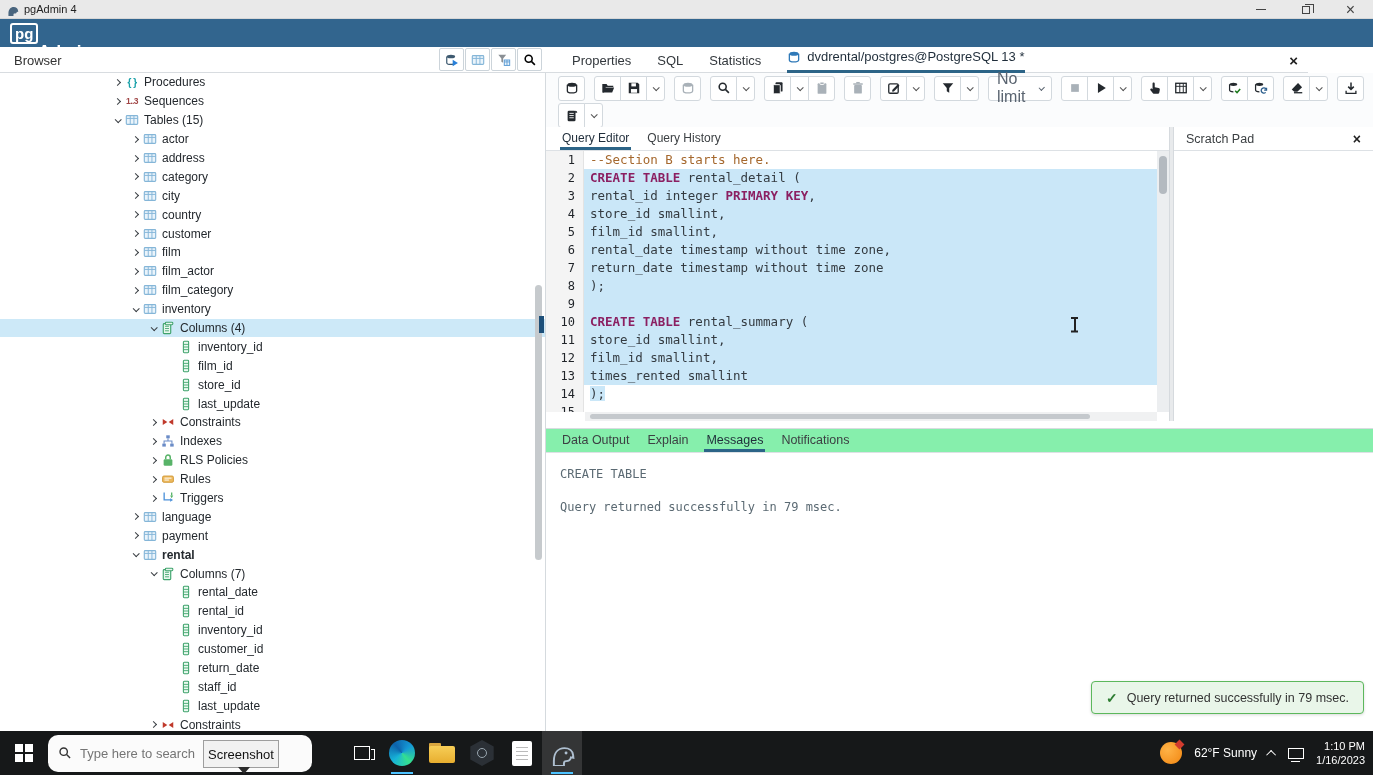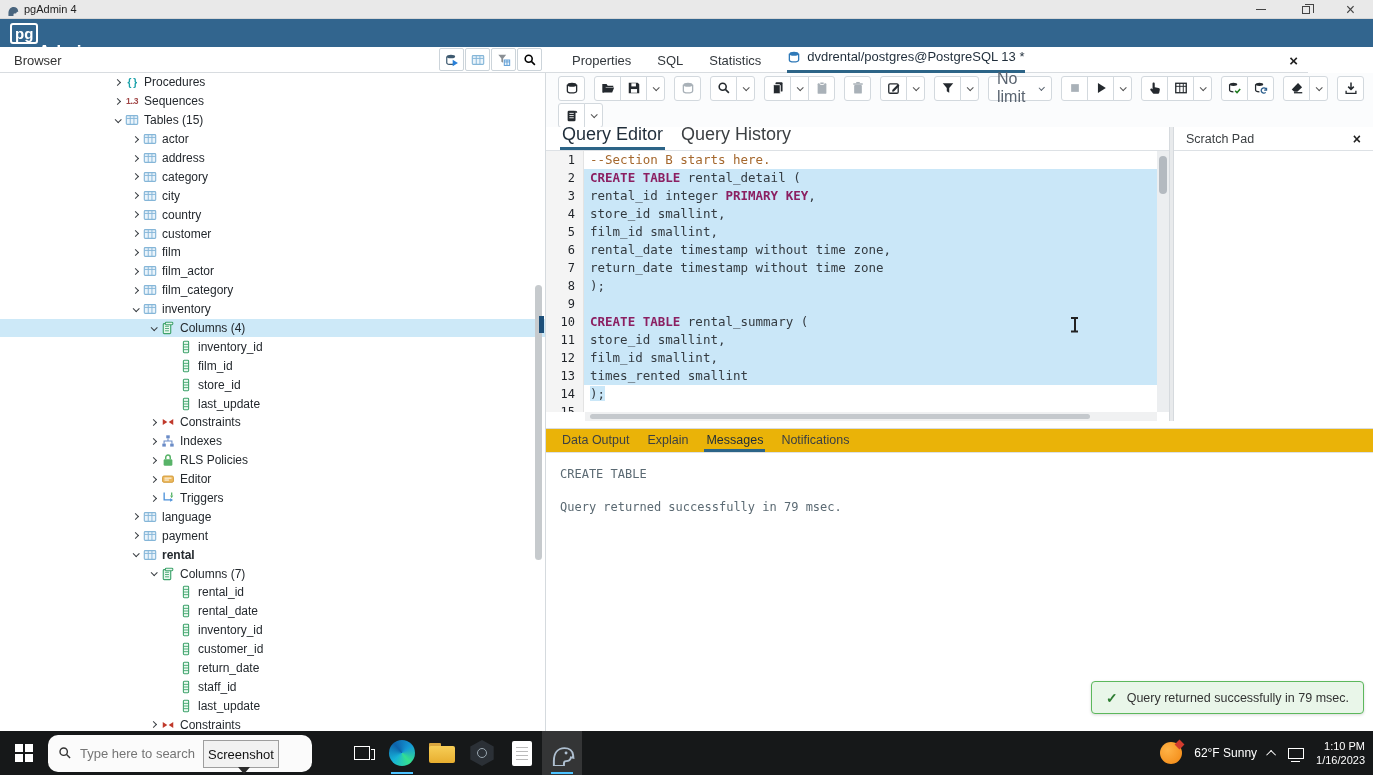--- a/index.html
+++ b/index.html
@@ -56,21 +56,21 @@
   .grp .btn:last-child { border-radius:0 3px 3px 0; }
   .grp .btn:only-child { border-radius:3px; }
   .btn.dis { color:#a9b1b8; }
   .btn.chevbtn { min-width:19px; color:#555; }
   .limitsel { display:inline-flex; align-items:center; justify-content:space-between; width:84px; height:25px; border:1px solid #d3d9de; border-radius:3px; background:#fff; color:#5a6470; font-size:16px; padding:0 8px; margin-right:9px; }
   .toolbar2 { position:absolute; left:546px; top:103px; right:0; height:24px; background:#fbfcfd; padding-left:12px; }
   .toolbar2 .grp { margin-top:0; }
 
   
   .edittabs { position:absolute; left:546px; top:127px; width:625px; height:24px; background:#fff; border-bottom:1px solid #dde1e5; display:flex; align-items:flex-end; }
-  .edtab { font-size:18px; color:#3c4043; margin-left:14px; padding:0 2px 5px 2px;margin-top:26px; }
+  .edtab { font-size:12px; color:#3c4043; margin-left:14px; padding:0 2px 5px 2px;margin-top:26px; }
   .edtab.active { color:#1f2d3a; border-bottom:3px solid #2c6487; padding-bottom:2px; }
   .codearea { position:absolute; left:546px; top:151px; width:611px; height:261px; background:#fff; overflow:hidden; font-family:"DejaVu Sans Mono",monospace; font-size:12.5px; }
   .codeline { height:18px; display:flex; line-height:18px; white-space:pre; }
   .gut { width:38px; flex:0 0 38px; background:#f4f4f4; border-right:1px solid #e3e3e3; color:#1f2328; text-align:right; padding-right:8px; font-size:12px; }
   .ctext { padding-left:6px; flex:1; }
   .codeline.hlfull .ctext { background:#cae7f8; }
   .hlpart { background:#cae7f8; }
   .kw { color:#8b1f61; font-weight:bold; }
   .id { color:#343b41; }
   .com { color:#a5682e; }
@@ -81,21 +81,21 @@
   .ibeam { position:absolute; left:1070px; top:317px; width:9px; height:15px; }
   .ibeam::before { content:""; position:absolute; left:4px; top:0; width:1.5px; height:15px; background:#222; }
   .ibeam::after { content:""; position:absolute; left:1px; top:0; width:7px; height:1.5px; background:#222; box-shadow:0 13.5px 0 #222; }
 
   .vdivider { position:absolute; left:1169px; top:127px; width:5px; height:294px; background:#e8eaec; border-left:1px solid #d6dade; border-right:1px solid #d6dade; }
   .scratch { position:absolute; left:1174px; top:127px; right:0; height:294px; background:#fff; }
   .scratchhead { height:24px; border-bottom:1px solid #dde1e5; display:flex; align-items:center; justify-content:space-between; padding:0 12px 0 12px; font-size:12.5px; color:#3c4043; }
   .scratchhead .x { font-weight:bold; color:#222; font-size:14px; }
 
   
-  .outtabs { position:absolute; left:546px; top:428px; right:0; height:25px; background:#eab308; border-top:1px solid #d8dce0; border-bottom:1px solid #dde1e5; display:flex; align-items:flex-end; }
+  .outtabs { position:absolute; left:546px; top:428px; right:0; height:25px; background:#86efac; border-top:1px solid #d8dce0; border-bottom:1px solid #dde1e5; display:flex; align-items:flex-end; }
   .outtab { font-size:12.5px; color:#3c4043; margin-left:14px; padding:0 2px 5px 2px; }
   .outtab.active { color:#1f2d3a; border-bottom:3px solid #2c6487; padding-bottom:2px; }
   .outbody { position:absolute; left:546px; top:453px; right:0; height:278px; background:#fff; font-family:"DejaVu Sans Mono",monospace; font-size:12px; color:#5b6a73; padding:13px 0 0 14px; line-height:16.5px; }
 
   
   .toast { position:absolute; right:9px; top:681px; height:33px; display:flex; align-items:center; gap:9px; background:#e9f6e9; border:1px solid #5cb85c; border-radius:4px; padding:0 14px; box-shadow:0 1px 3px rgba(0,0,0,.15); }
   .toast .chk { color:#2e7d32; font-weight:bold; font-size:14px; }
   .toast .msg { font-size:12.5px; color:#333; }
 
   
@@ -528,21 +528,21 @@
             <span class="chev right"></span>
           </span>
           <span class="ticn">
             <span style="display: inline-flex; align-items: center; justify-content: center;">
               <svg width="14" height="14" viewBox="0 0 16 16">
                 <rect x="1.8" y="4.6" width="12.4" height="7.2" rx="1.5" fill="#edb95e" stroke="#cf9733" stroke-width="1"></rect>
                 <path d="M4 7h8M4 9.2h5" stroke="#fff" stroke-width="1.1"></path>
               </svg>
             </span>
           </span>
-          <span class="tlabel">Editor</span>
+          <span class="tlabel">Rules</span>
         </div>
         <div class="trow" style="padding-left: 146px;">
           <span class="arr">
             <span class="chev right"></span>
           </span>
           <span class="ticn">
             <span style="display: inline-flex; align-items: center; justify-content: center;">
               <svg width="14" height="14" viewBox="0 0 16 16">
                 <path d="M3.6 1.8v8.4h7.2" fill="none" stroke="#4a90d9" stroke-width="1.5"></path>
                 <path d="M13.8 10.2l-3.4-2v4z" fill="#4a90d9"></path>
@@ -613,33 +613,33 @@
         <div class="trow" style="padding-left: 164px;">
           <span class="arr"></span>
           <span class="ticn">
             <span style="display: inline-flex; align-items: center; justify-content: center;">
               <svg width="14" height="14" viewBox="0 0 16 16">
                 <rect x="5" y="1.5" width="6" height="13" rx="1" fill="#eafaf0" stroke="#3fa36c" stroke-width="1.2"></rect>
                 <path d="M5 5h6M5 8h6M5 11h6" stroke="#3fa36c" stroke-width="1"></path>
               </svg>
             </span>
           </span>
-          <span class="tlabel">rental_id</span>
+          <span class="tlabel">rental_date</span>
         </div>
         <div class="trow" style="padding-left: 164px;">
           <span class="arr"></span>
           <span class="ticn">
             <span style="display: inline-flex; align-items: center; justify-content: center;">
               <svg width="14" height="14" viewBox="0 0 16 16">
                 <rect x="5" y="1.5" width="6" height="13" rx="1" fill="#eafaf0" stroke="#3fa36c" stroke-width="1.2"></rect>
                 <path d="M5 5h6M5 8h6M5 11h6" stroke="#3fa36c" stroke-width="1"></path>
               </svg>
             </span>
           </span>
-          <span class="tlabel">rental_date</span>
+          <span class="tlabel">rental_id</span>
         </div>
         <div class="trow" style="padding-left: 164px;">
           <span class="arr"></span>
           <span class="ticn">
             <span style="display: inline-flex; align-items: center; justify-content: center;">
               <svg width="14" height="14" viewBox="0 0 16 16">
                 <rect x="5" y="1.5" width="6" height="13" rx="1" fill="#eafaf0" stroke="#3fa36c" stroke-width="1.2"></rect>
                 <path d="M5 5h6M5 8h6M5 11h6" stroke="#3fa36c" stroke-width="1"></path>
               </svg>
             </span>

